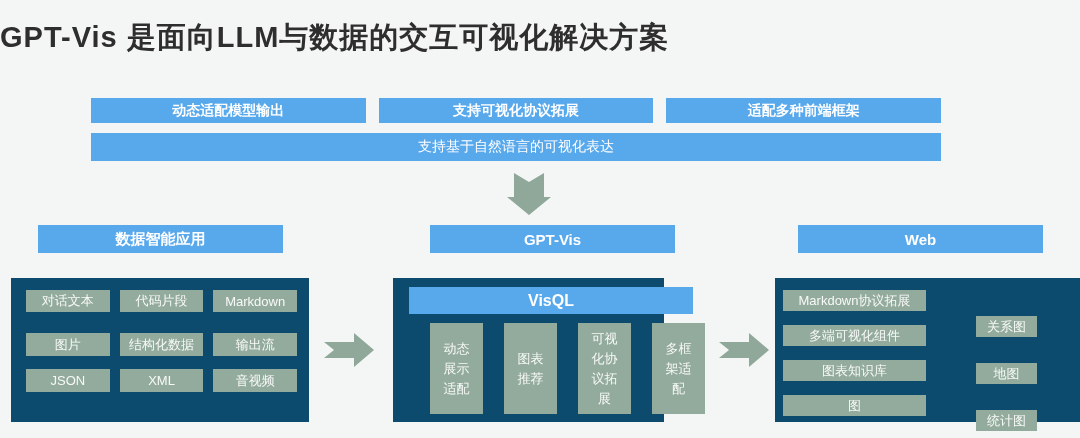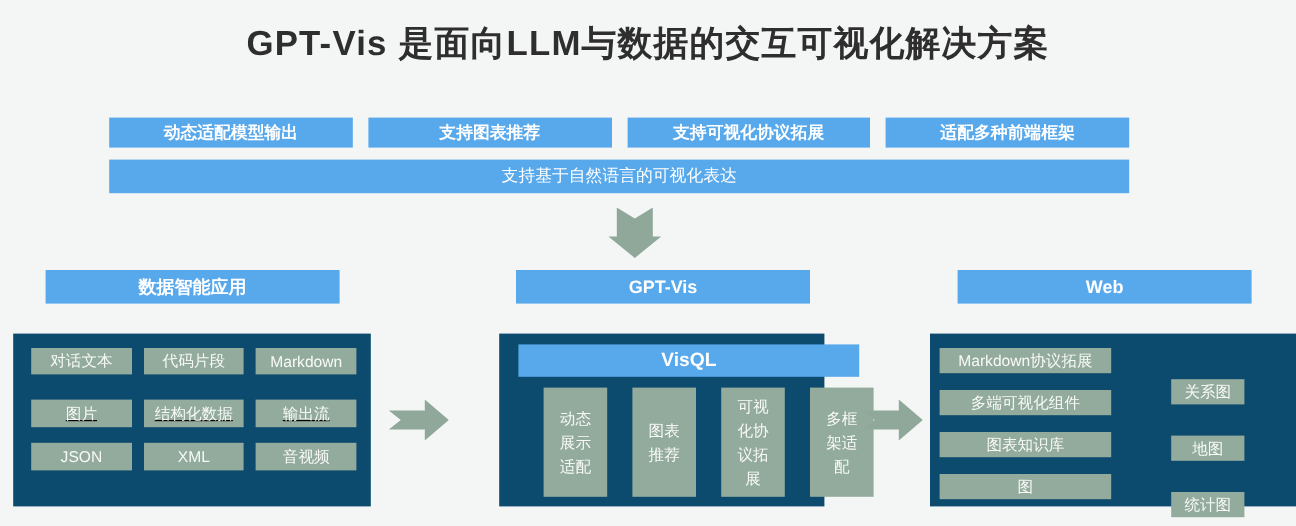--- a/index.html
+++ b/index.html
@@ -1,21 +1,21 @@
 <!DOCTYPE html>
 <html><head>
 <meta charset="utf-8">
 <style>
   html,body{margin:0;padding:0;background:#f4f6f5;}
   .canvas{
     position:relative;width:1080px;height:438px;background:#f4f6f5;
     font-family:"Liberation Sans","DejaVu Sans",sans-serif;overflow:hidden;
   }
   .title{
-    position:absolute;left:0;top:18px;width:1080px;text-align:center;
+    position:absolute;left:0;top:18px;width:1080px;text-align:left;
     font-size:29px;font-weight:bold;color:#2e2e2e;letter-spacing:1px;line-height:38px;
   }
   .blue{background:#58a8ec;color:#ffffff;}
   .green{background:#93ab9c;color:rgba(255,255,255,0.93);}
   .cbox{display:flex;align-items:center;justify-content:center;box-sizing:border-box;}
   
   .feat-row{position:absolute;left:91px;top:98px;width:850px;height:25px;display:flex;gap:13px;}
   .feat{flex:1;font-size:14px;font-weight:bold;}
   .feat-bar{
     position:absolute;left:91px;top:133px;width:850px;height:28px;
@@ -26,27 +26,27 @@
   .arrow1{position:absolute;left:324px;top:333px;}
   .arrow2{position:absolute;left:719px;top:333px;}
   
   .sec-header{position:absolute;top:225px;width:245px;height:28px;font-size:15px;font-weight:bold;}
   .h-left{left:38px;}
   .h-mid{left:430px;}
   .h-right{left:798px;}
   
   .panel{position:absolute;top:278px;height:144px;background:#0c4a6e;}
   .p-left{left:11px;width:298px;}
-  .p-mid{left:416px;width:271px;}
+  .p-mid{left:393px;width:271px;}
   .p-right{left:775px;width:320px;}
   
   .prow{position:absolute;left:15px;right:12px;display:flex;gap:10px;}
   .prow .gbox{flex:1;font-size:13px;height:100%;}
   .r1{top:12px;height:22px;}
-  .r2{top:55px;height:23px;text-decoration:underline;}
+  .r2{top:55px;height:23px;}
   .r3{top:91px;height:23px;}
   
   .visql{
     position:absolute;left:16px;top:9px;width:284px;height:27px;
     font-size:16px;font-weight:bold;
   }
   .vrow{position:absolute;left:37px;top:45px;display:flex;gap:21px;}
   .vbox{
     width:53px;height:91px;font-size:13px;line-height:20px;text-align:center;
     word-break:break-all;padding:0 12px;
@@ -59,21 +59,20 @@
 </style>
 </head>
 <body>
 
 <div class="canvas">
 
   <div class="title">GPT-Vis 是面向LLM与数据的交互可视化解决方案</div>
 
   <div class="feat-row">
     <div class="feat blue cbox">动态适配模型输出</div>
-    <div class="feat blue cbox">支持图表推荐</div>
     <div class="feat blue cbox">支持可视化协议拓展</div>
     <div class="feat blue cbox">适配多种前端框架</div>
   </div>
 
   <div class="feat-bar blue cbox">支持基于自然语言的可视化表达</div>
 
   <svg class="down-arrow" width="44" height="42" viewBox="0 0 44 42">
     <polygon points="7,0 22,9 37,0 37,24 44,24 22,42 0,24 7,24" fill="#8fa89a"></polygon>
   </svg>
 

